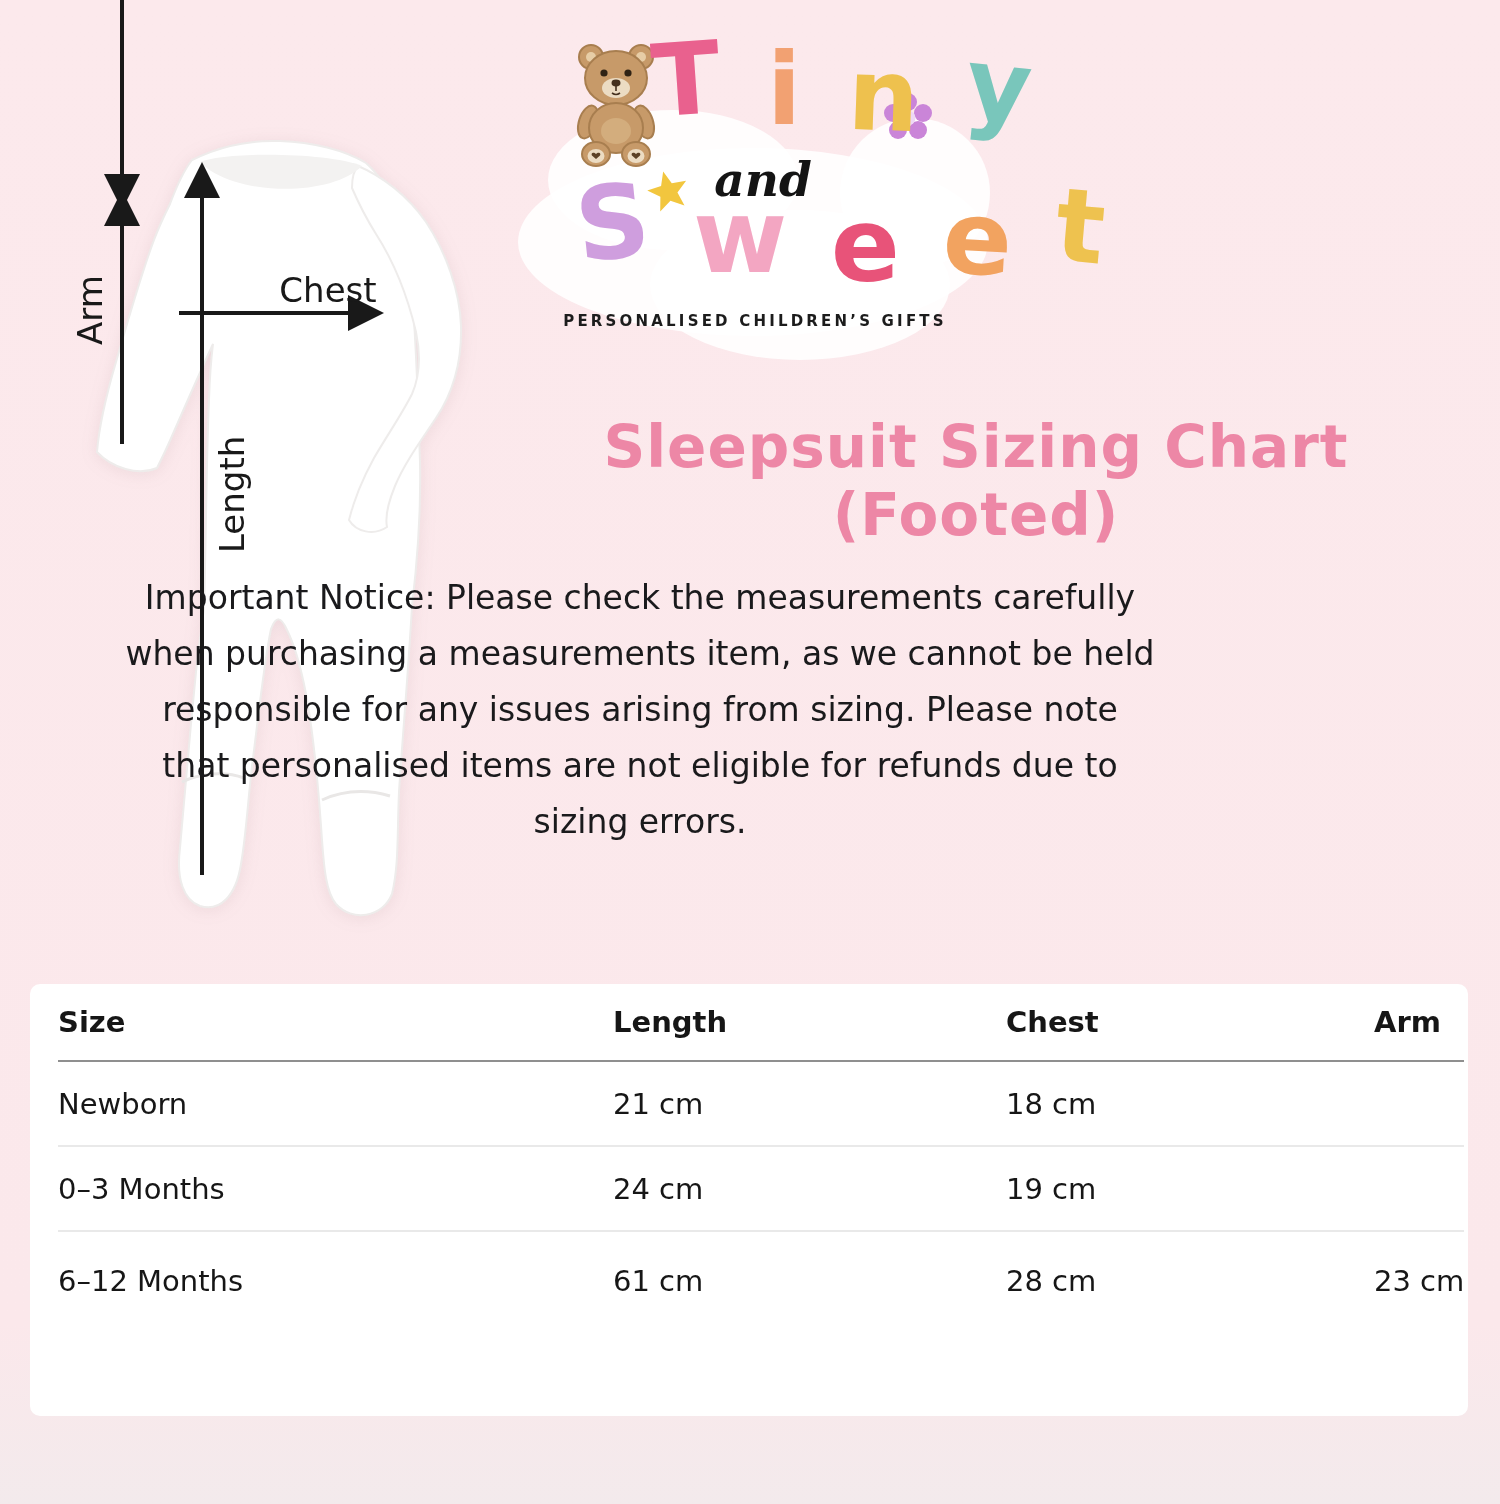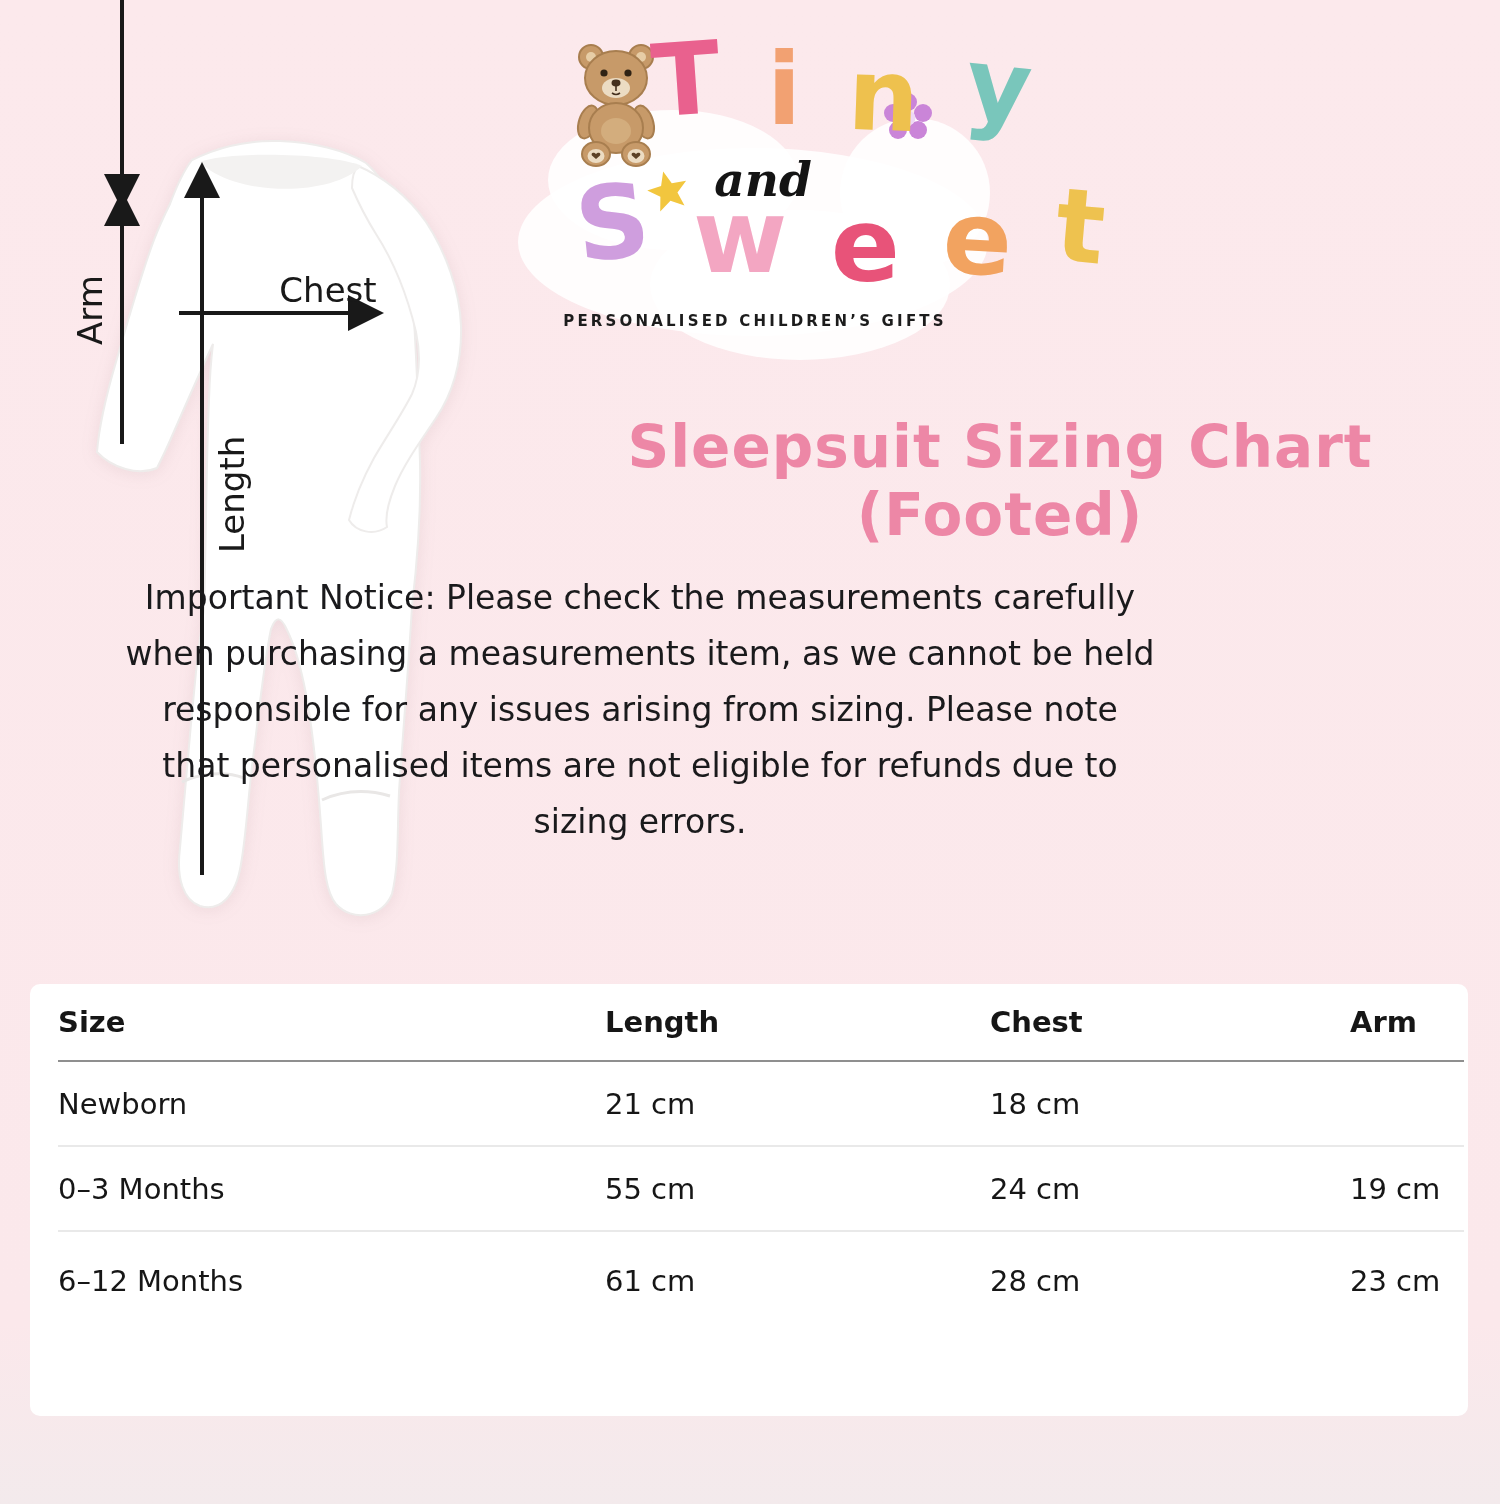--- a/index.html
+++ b/index.html
@@ -35,29 +35,29 @@
   #logo-tagline{position:absolute;left:520px;top:312px;width:470px;z-index:3;
     font-size:15px;font-weight:700;letter-spacing:3.2px;color:#1c1c1c;text-align:center;}
   .logo-art{position:absolute;z-index:3;}
   
   .measure-label{position:absolute;z-index:5;font-size:34px;color:#191919;
     text-align:center;line-height:44px;}
   #arm-label{left:48px;top:288px;width:84px;height:44px;transform:rotate(-90deg);}
   #length-label{left:176px;top:475px;width:112px;height:44px;transform:rotate(-90deg);}
   #chest-label{left:268px;top:268px;width:120px;height:44px;}
   
-  #page-title{position:absolute;left:510px;top:413px;width:980px;z-index:2;
+  #page-title{position:absolute;left:486px;top:413px;width:980px;z-index:2;
     font-size:58px;font-weight:700;color:#ed87a6;text-align:center;letter-spacing:1px;}
   #notice{position:absolute;left:0;top:570px;width:1280px;z-index:2;text-align:center;}
   #notice .notice-line{font-size:33px;line-height:56px;color:#1a1a1c;white-space:nowrap;}
   
   #size-card{position:absolute;left:30px;top:984px;width:1438px;height:432px;
     background:#ffffff;border-radius:10px;z-index:2;padding:0 4px 0 28px;}
   .trow{display:grid;grid-template-columns:547px 385px 360px 1fr;align-items:center;
-    color:#161616;font-size:29px;}
+    color:#161616;font-size:29px;gap:8px;}
   .trow.thead{height:78px;border-bottom:2px solid #8f8f8f;font-weight:700;}
   .trow.tdata{height:85px;border-bottom:2px solid #e9e9e9;}
   .trow.tdata:last-child{height:98px;border-bottom:none;}
   .tcell{padding-right:8px;white-space:nowrap;}
 </style>
 </head>
 <body>
 
 <div id="canvas">
 
@@ -206,21 +206,20 @@
       <div class="tcell">Chest</div>
       <div class="tcell">Arm</div>
     </div>
     <div class="trow tdata">
       <div class="tcell">Newborn</div>
       <div class="tcell">21 cm</div>
       <div class="tcell">18 cm</div>
     </div>
     <div class="trow tdata">
       <div class="tcell">0–3 Months</div>
-      <div class="tcell">55 cm</div>
       <div class="tcell">24 cm</div>
       <div class="tcell">19 cm</div>
     </div>
     <div class="trow tdata">
       <div class="tcell">6–12 Months</div>
       <div class="tcell">61 cm</div>
       <div class="tcell">28 cm</div>
       <div class="tcell">23 cm</div>
     </div>
   </div>

